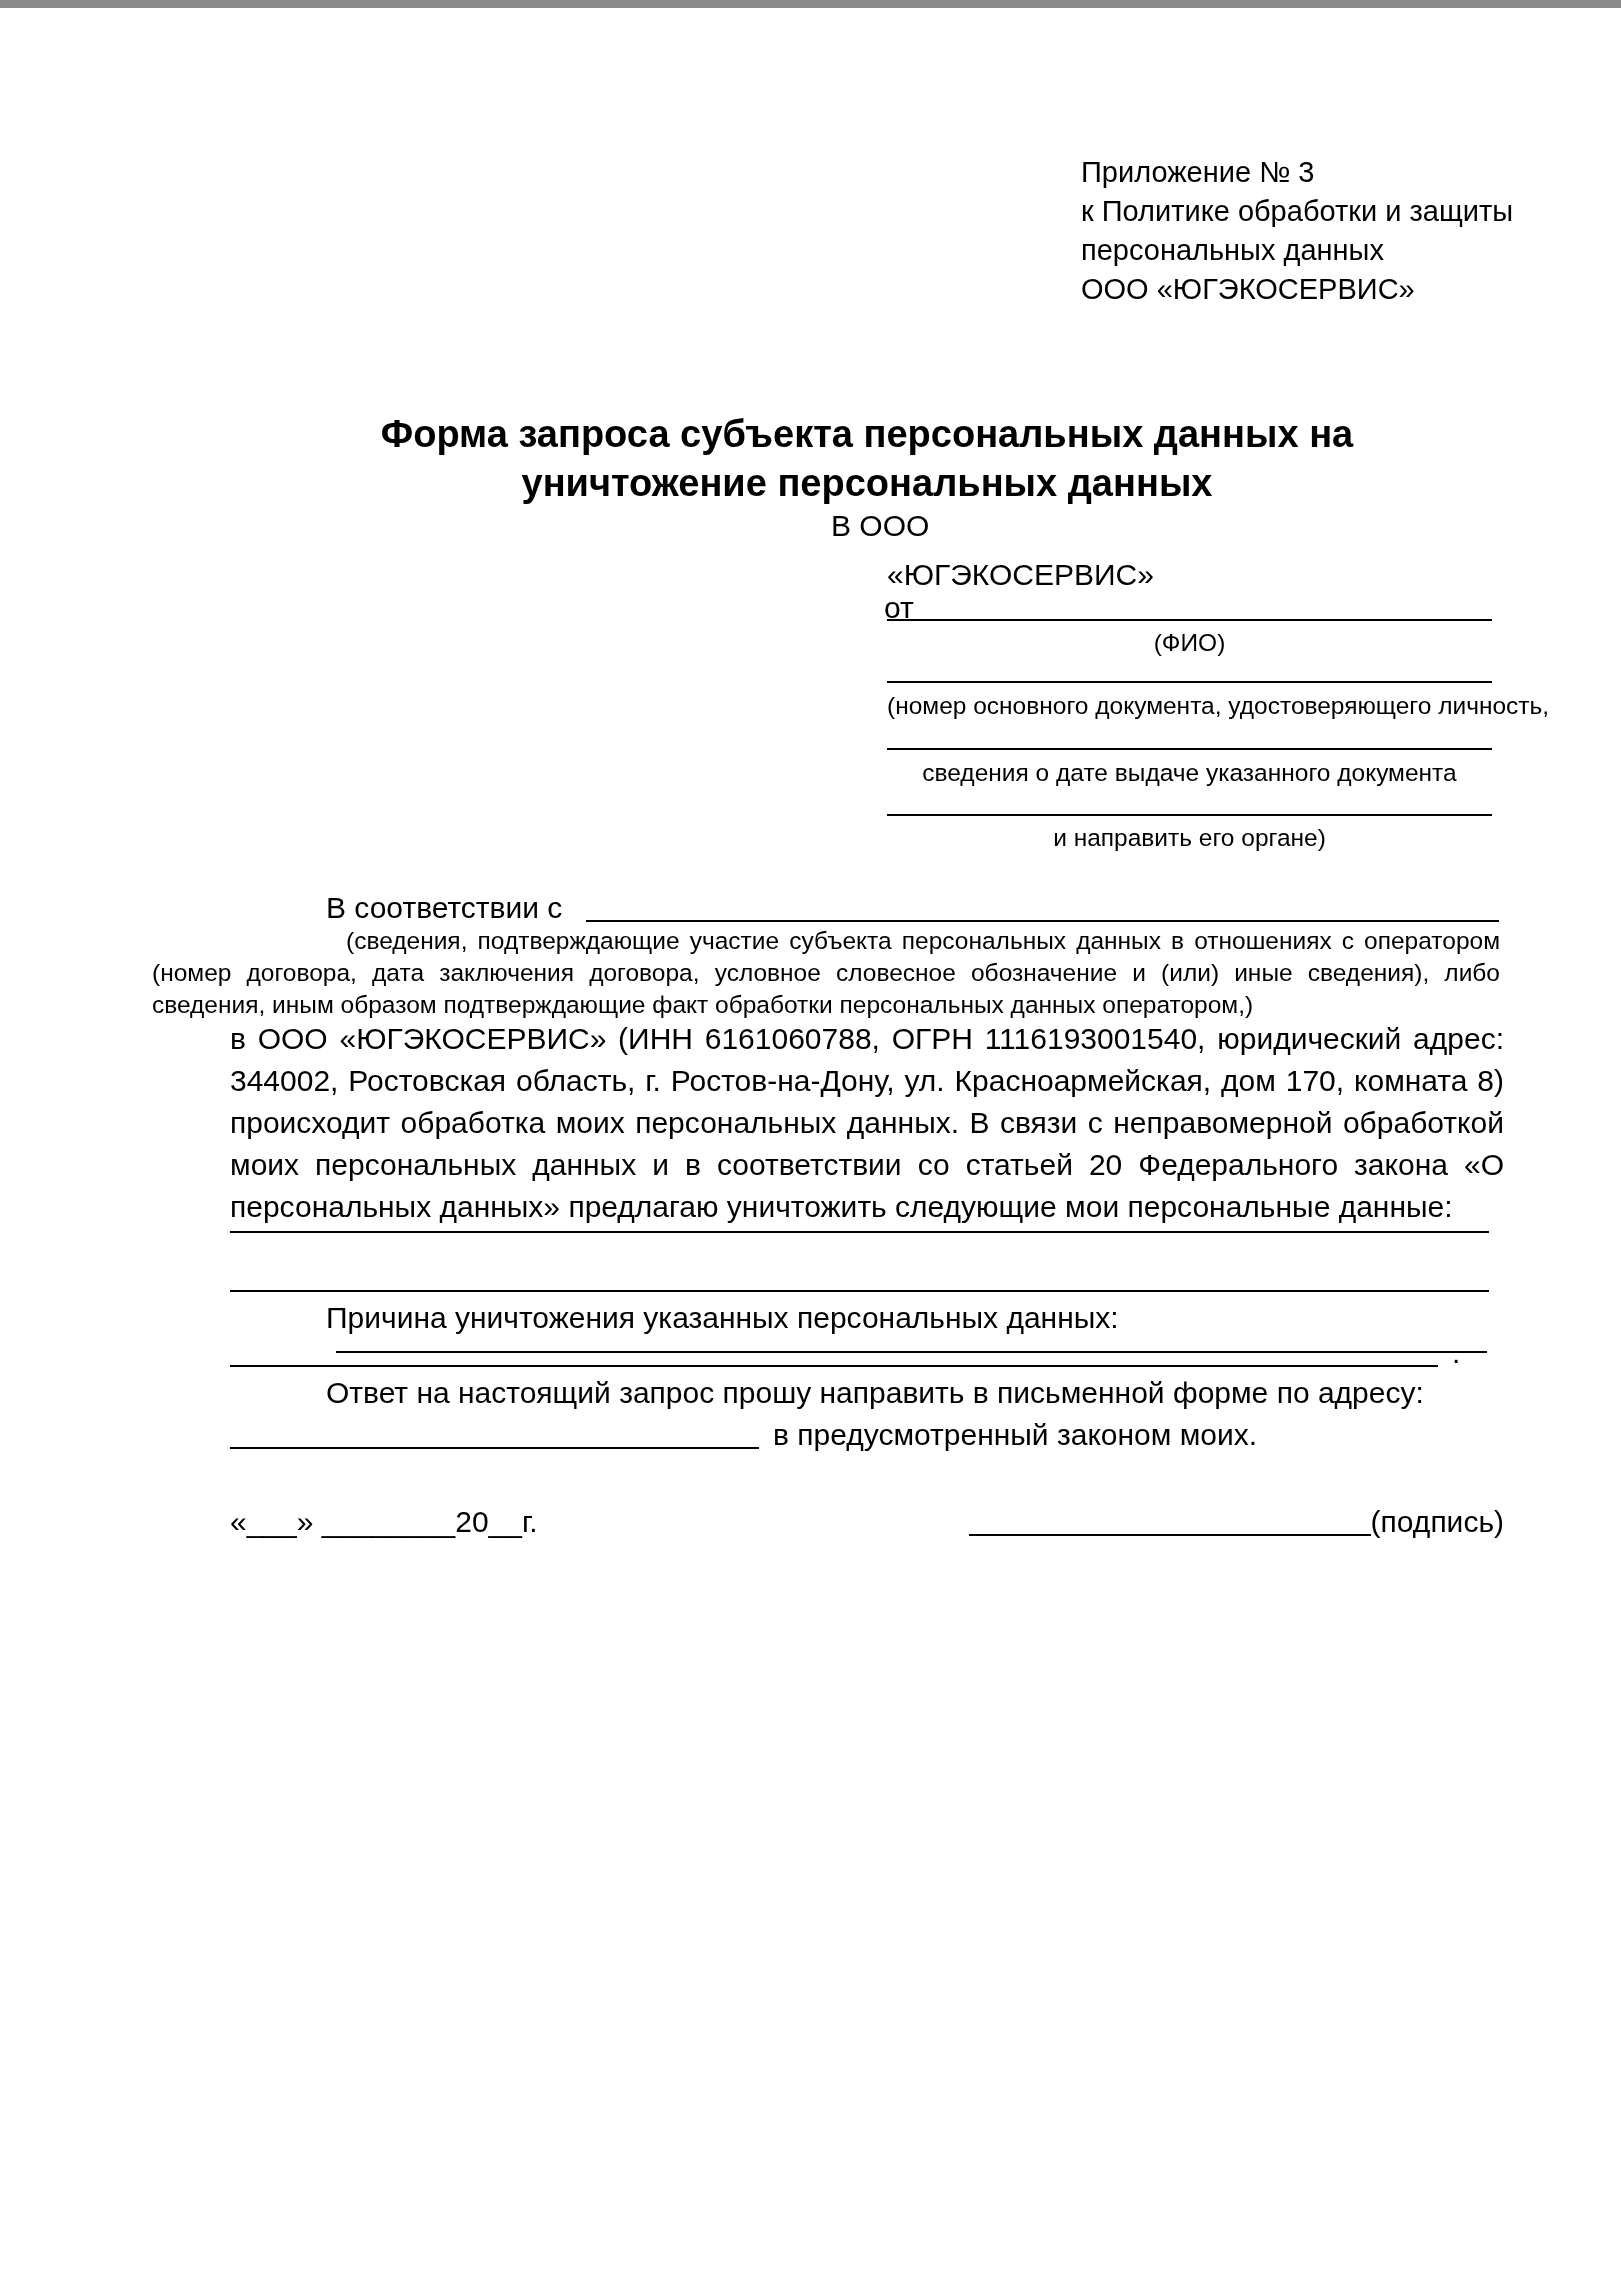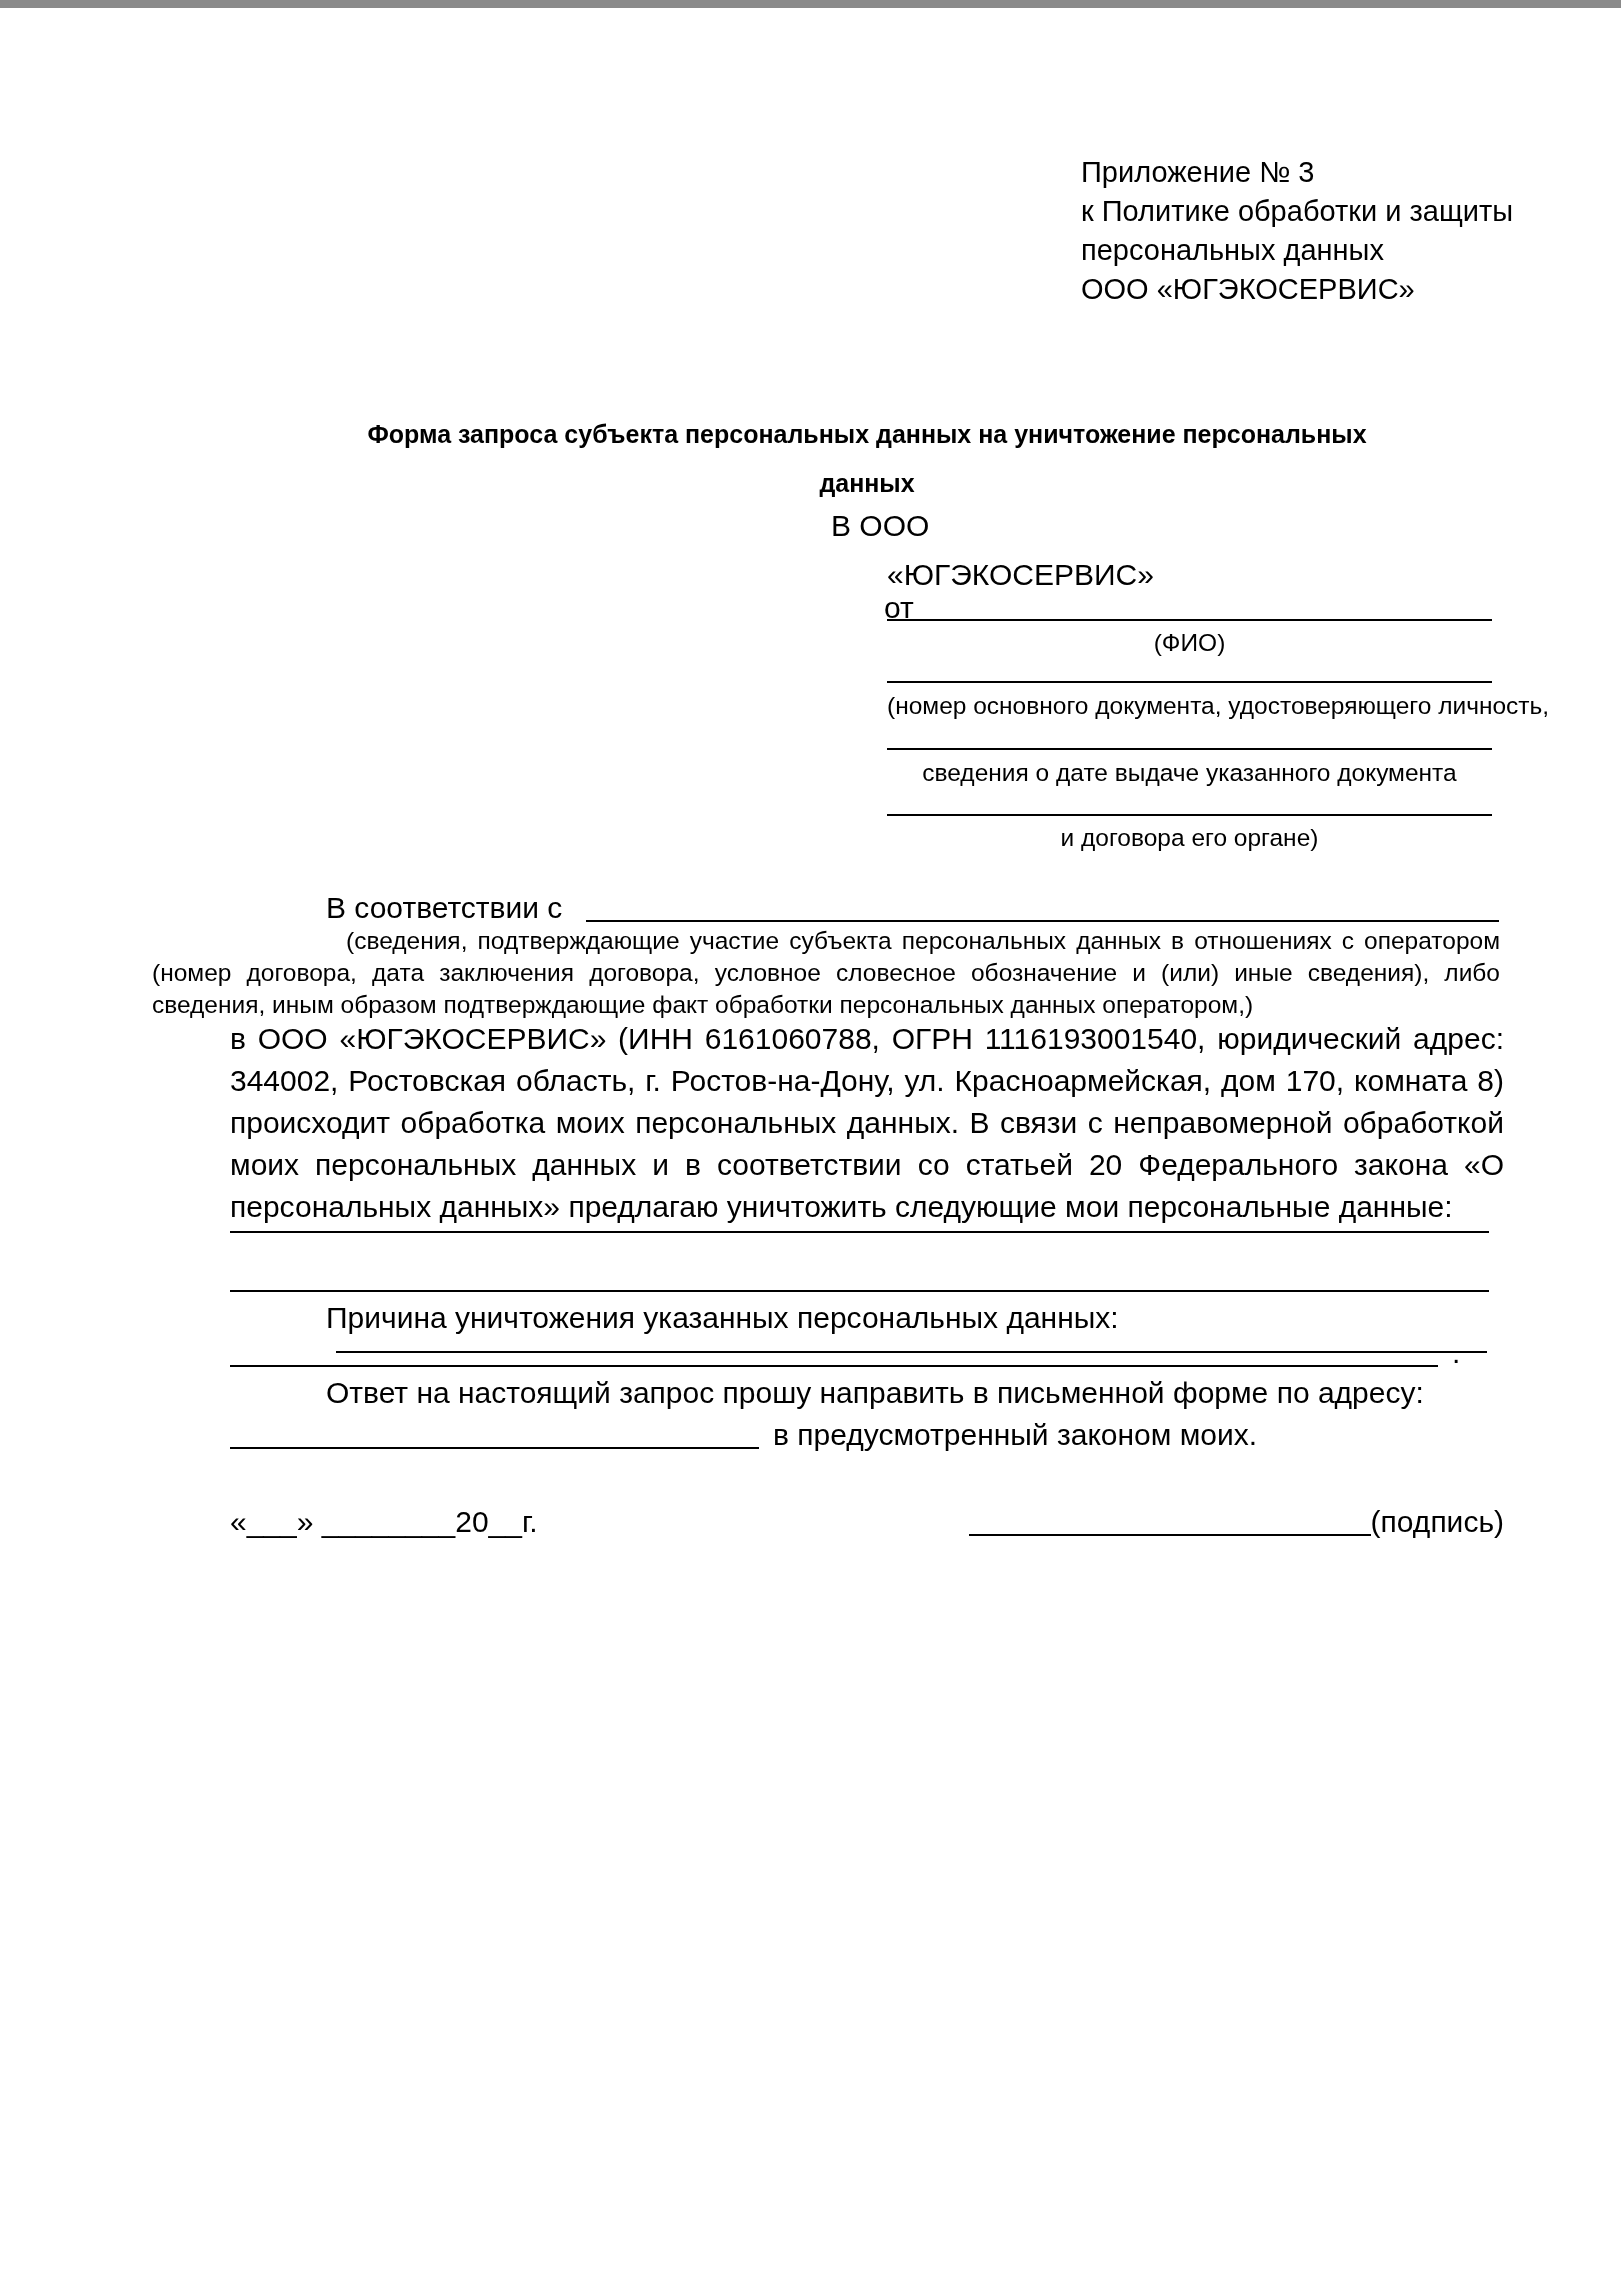--- a/index.html
+++ b/index.html
@@ -9,21 +9,21 @@
     width:1621px; height:2293px;
     margin:8px auto;
     background:#ffffff;
     color:#000000;
     font-family:Liberation Sans, sans-serif;
     overflow:hidden;
   }
   .abs { position:absolute; }
   .hdr { left:1081px; top:145px; font-size:29px; line-height:39px; white-space:nowrap; }
   .title { left:230px; top:402px; width:1274px; text-align:center; }
-  .title-inner { display:inline-block; max-width:1059px; font-weight:bold; font-size:25px; line-height:49px; }
+  .title-inner { display:inline-block; max-width:1059px; font-weight:bold; font-size:38px; line-height:49px; }
   .t31 { font-size:30px; line-height:39px; white-space:nowrap; }
   .bl { position:absolute; height:0; border-top:2px solid #000; }
   .cap { position:absolute; font-size:24.5px; line-height:29px; text-align:center; white-space:nowrap; }
   .row { position:absolute; display:flex; font-size:30px; line-height:39px;gap:14px; }
   .row .lbl { white-space:nowrap; }
   .fill { flex:1 1 auto; border-bottom:2px solid #000; margin:0 0 4.9px 9.8px; }
   .fill-fixed { flex:0 0 auto; border-bottom:2px solid #000; margin:0 0 4.9px 0; }
   .footnote {
     left:152px; top:917px; width:1348px;
     font-size:24.5px; line-height:32px;
@@ -65,21 +65,21 @@
   <div class="bl" style="left:887px; top:611px; width:605px;"></div>
   <div class="cap" style="left:887px; top:620px; width:605px;">(ФИО)</div>
 
   <div class="bl" style="left:887px; top:673px; width:605px;"></div>
   <div class="cap" style="left:887px; top:683px; width:605px;">(номер основного документа, удостоверяющего личность,</div>
 
   <div class="bl" style="left:887px; top:740px; width:605px;"></div>
   <div class="cap" style="left:887px; top:750px; width:605px;">сведения о дате выдаче указанного документа</div>
 
   <div class="bl" style="left:887px; top:806px; width:605px;"></div>
-  <div class="cap" style="left:887px; top:815px; width:605px;">и договора его органе)</div>
+  <div class="cap" style="left:887px; top:815px; width:605px;">и направить его органе)</div>
 
   <div class="row" style="left:326px; top:880px; width:1173px;">
     <span class="lbl">В соответствии с</span>
     <span class="fill"></span>
   </div>
 
   <div class="abs footnote">(сведения, подтверждающие участие субъекта персональных данных в отношениях с оператором (номер договора, дата заключения договора, условное словесное обозначение и (или) иные сведения), либо сведения, иным образом подтверждающие факт обработки персональных данных оператором,)</div>
 
   <div class="abs bodypar">в ООО «ЮГЭКОСЕРВИС» (ИНН 6161060788, ОГРН 1116193001540, юридический адрес: 344002, Ростовская область, г. Ростов-на-Дону, ул. Красноармейская, дом 170, комната 8) происходит обработка моих персональных данных. В связи с неправомерной обработкой моих персональных данных и в соответствии со статьей 20 Федерального закона «О персональных данных» предлагаю уничтожить следующие мои персональные данные:</div>
 

